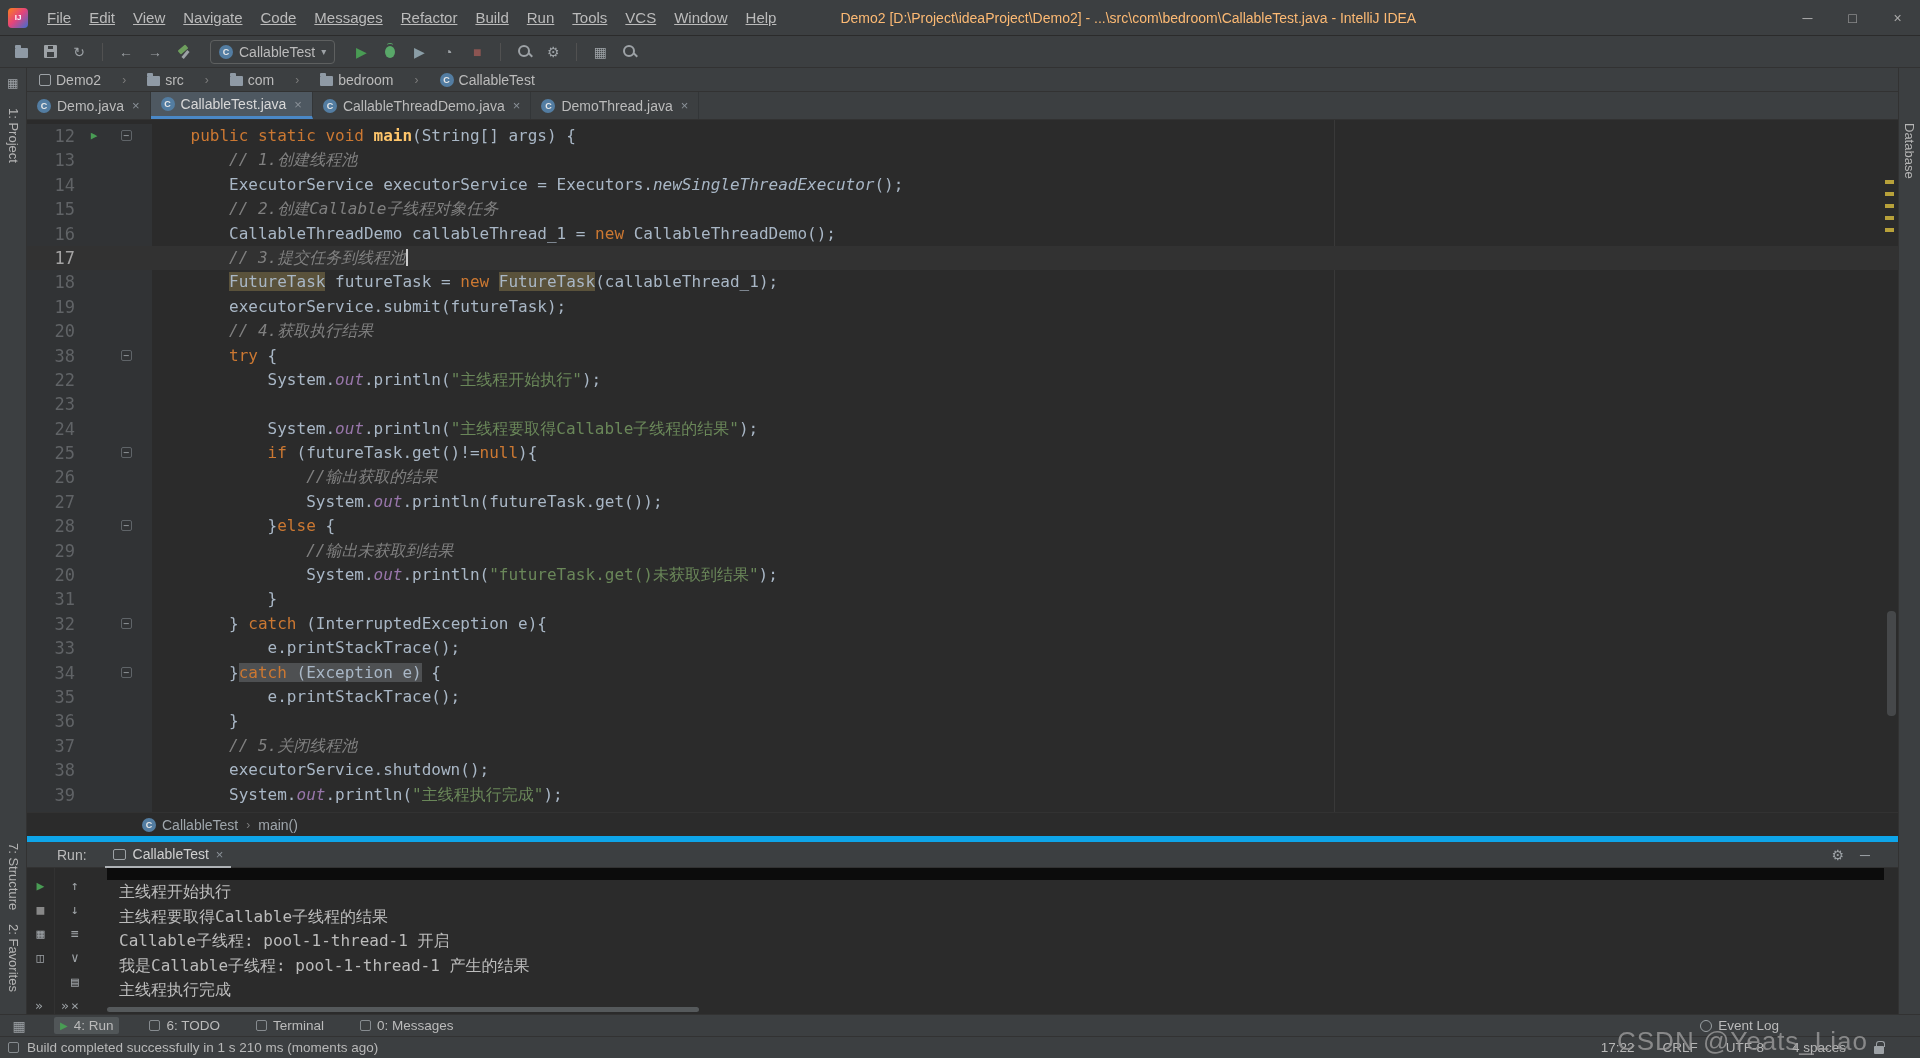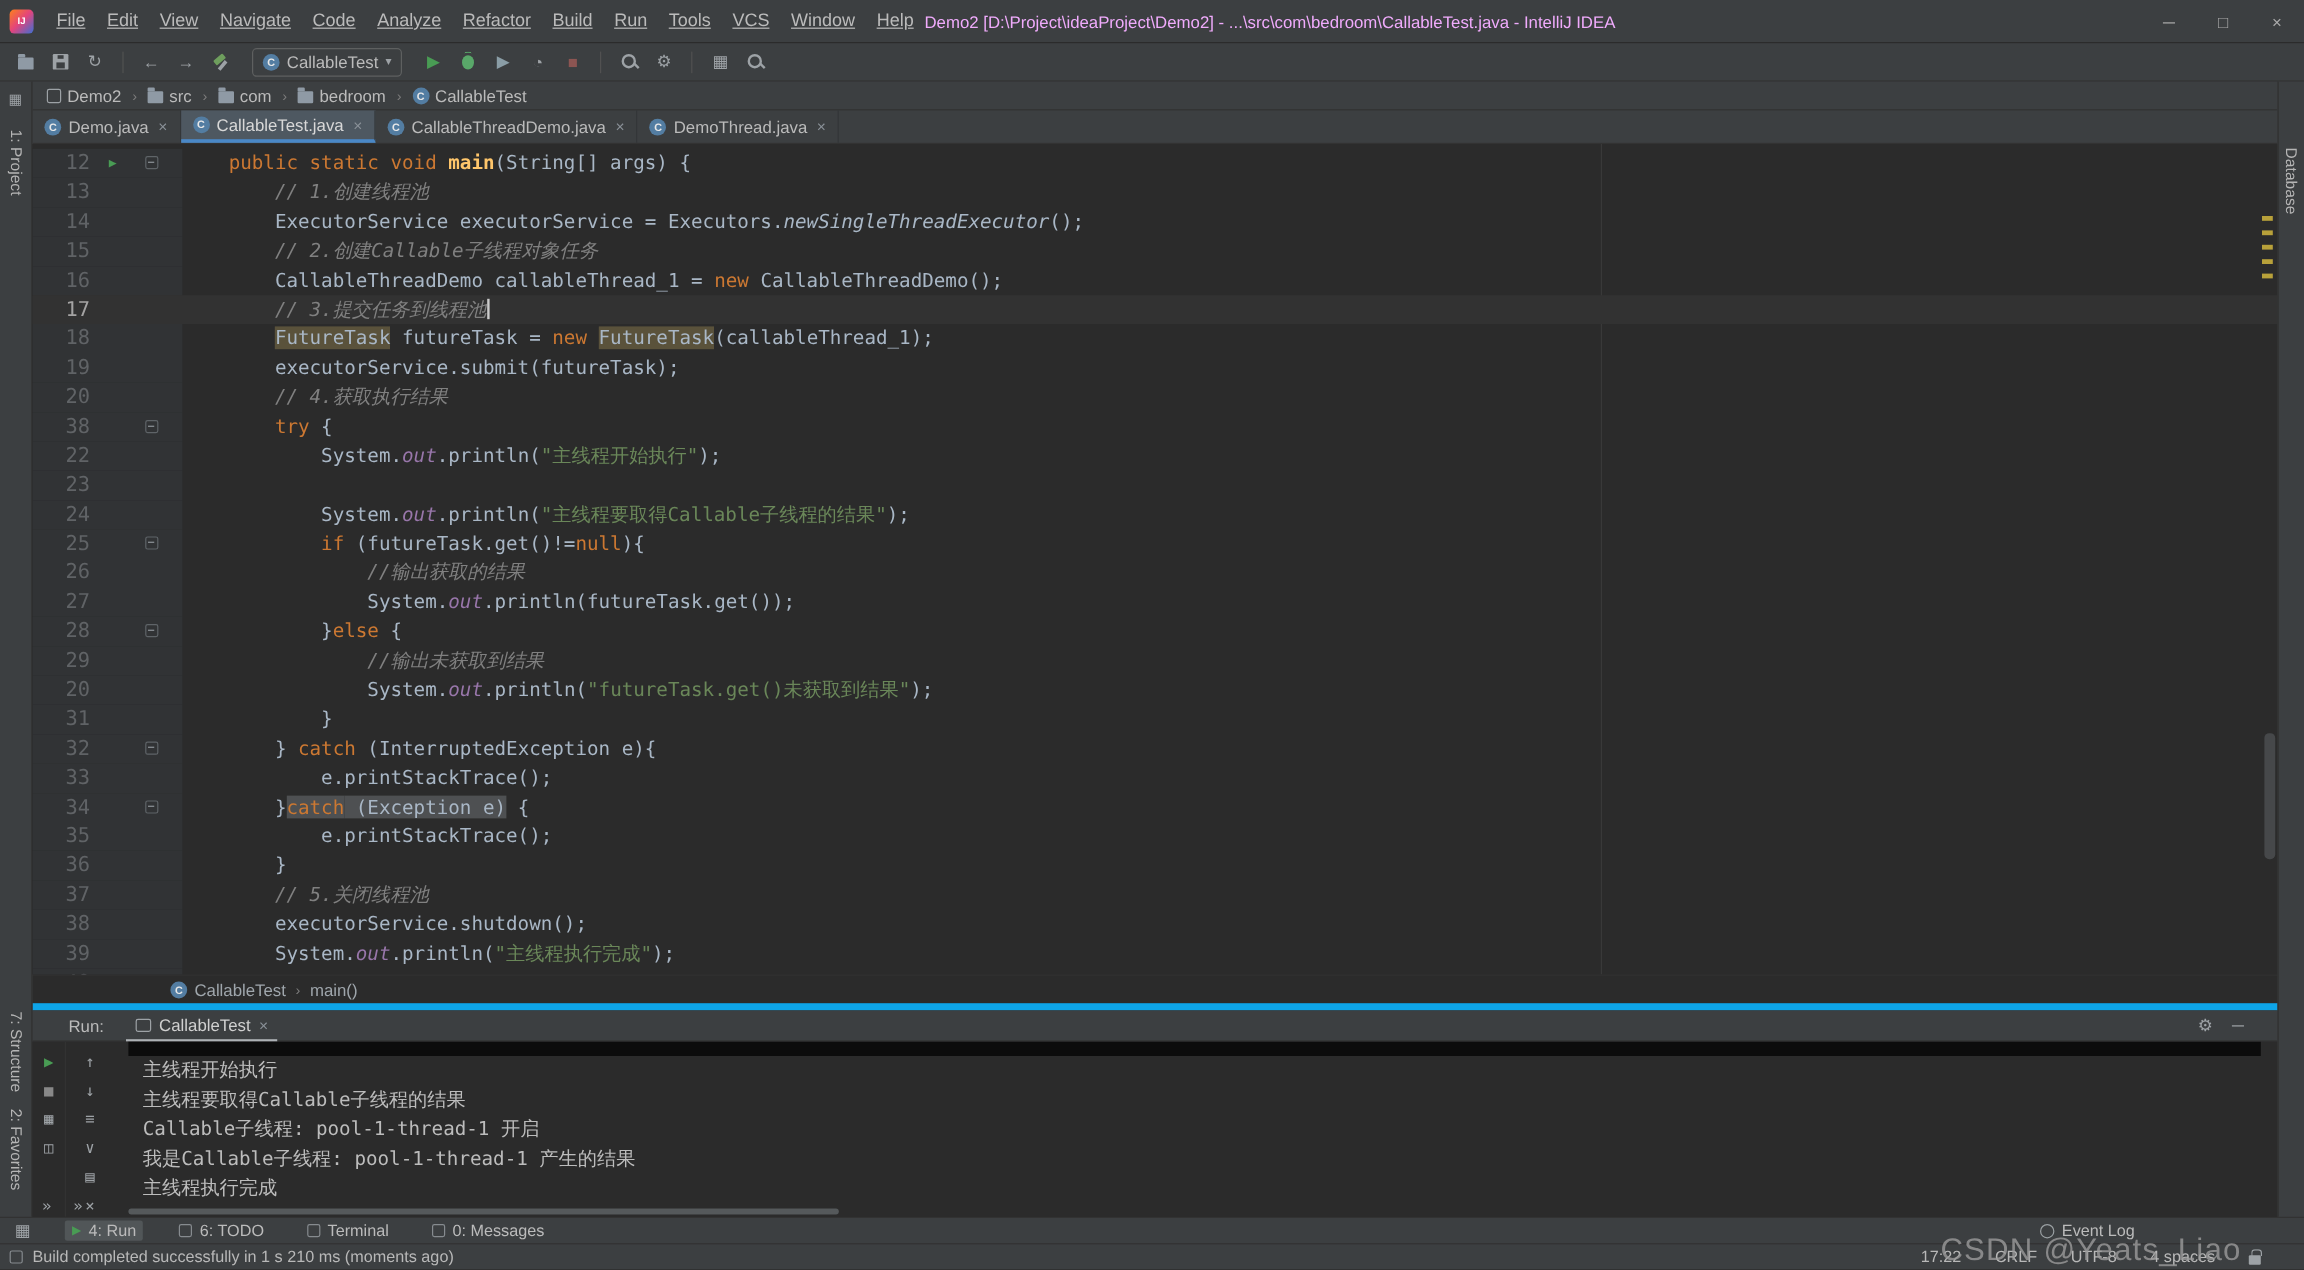--- a/index.html
+++ b/index.html
@@ -9,21 +9,21 @@
     font-family:"Liberation Sans","DejaVu Sans",sans-serif;
     color:#bbbbbb; position:relative;
   }
   
   .titlebar { height:36px; background:#3c3f41; display:flex; align-items:center; border-bottom:1px solid #2b2b2b; }
   .logo { width:20px; height:20px; border-radius:4px; margin:0 10px 0 8px;
           background:linear-gradient(135deg,#fc801d,#e4447b 48%,#3b6fd4);
           color:#fff; font-size:8px; font-weight:bold; display:flex; align-items:center; justify-content:center; }
   .menu { display:flex;text-decoration:underline; }
   .menu span { padding:4px 9px; font-size:15px; color:#bbbbbb; cursor:default; }
-  .wtitle { font-size:14px; color:#f0abfc; white-space:nowrap; }
+  .wtitle { margin-left:55px; font-size:14px; color:#fdba74; white-space:nowrap; }
   .wctrls { margin-left:auto; display:flex; }
   .wc { width:45px; height:34px; display:flex; align-items:center; justify-content:center; font-size:14px; color:#aaaaaa; }
   
   .toolbar { height:32px; background:#3c3f41; border-bottom:1px solid #323232; display:flex; align-items:center; padding-left:10px; gap:7px; }
   .tbi { min-width:22px; height:22px; display:flex; align-items:center; justify-content:center; color:#9da2a6; font-size:14px; }
   .sep { width:1px; height:18px; background:#515151; margin:0 5px; }
   .combo { height:24px; border:1px solid #5e6060; border-radius:4px; display:flex; align-items:center; padding:0 8px; gap:6px; font-size:14px; margin:0 8px; color:#bbbbbb; }
   .combo .arrow { font-size:10px; color:#9da2a6; }
   
   .folder { width:13px; height:10px; background:#8f9aa5; border-radius:1px; position:relative; margin-top:3px; display:inline-block; }
@@ -52,21 +52,21 @@
   .lstrip { width:27px; background:#3c3f41; border-right:1px solid #323232; position:relative; flex-shrink:0; }
   .rstrip { width:22px; background:#3c3f41; border-left:1px solid #323232; position:relative; flex-shrink:0; }
   .vlabel { writing-mode:vertical-rl; font-size:13px; color:#b5b5b5; position:absolute; left:6px; white-space:nowrap; }
   .vlabel.project { top:40px; }
   .vlabel.structure { top:775px; }
   .vlabel.favorites { top:856px; }
   .vlabel.database { top:55px; left:3px; }
   .strip-top-icon { position:absolute; top:8px; left:7px; color:#9da2a6; font-size:12px; }
   .center { flex:1; display:flex; flex-direction:column; min-width:0; }
   
-  .bcbar { height:24px; background:#3c3f41; display:flex; align-items:center; padding-left:12px; gap:7px; font-size:14px; border-bottom:1px solid #323232; color:#bbbbbb; }
+  .bcbar { height:24px; background:#3c3f41; display:flex; align-items:center; padding-left:12px; gap:19px; font-size:14px; border-bottom:1px solid #323232; color:#bbbbbb; }
   .bc-sep { color:#7c7c7c; font-size:12px; padding:0 2px; }
   .bc-item { display:flex; align-items:center; gap:5px; }
   
   .tabbar { height:28px; background:#3c3f41; display:flex; align-items:stretch; border-bottom:1px solid #323232; }
   .tab { display:flex; align-items:center; gap:6px; padding:0 10px; font-size:14px; color:#bbbbbb; border-right:1px solid #333638; }
   .tab .close { color:#8a9198; font-size:13px; margin-left:2px; }
   .tab.active { background:#4e5861; border-bottom:3px solid #4a88c7; color:#d8d8d8; }
   
   .editor { height:692px; position:relative; overflow:hidden; background:#2b2b2b;
             font-family:"DejaVu Sans Mono","Liberation Mono",monospace; font-size:16px; padding-top:4px; }
@@ -127,21 +127,21 @@
 <body>
 
 <div class="titlebar">
   <div class="logo">IJ</div>
   <div class="menu">
       <span>File</span>
       <span>Edit</span>
       <span>View</span>
       <span>Navigate</span>
       <span>Code</span>
-      <span>Analyze</span>
+      <span>Messages</span>
       <span>Refactor</span>
       <span>Build</span>
       <span>Run</span>
       <span>Tools</span>
       <span>VCS</span>
       <span>Window</span>
       <span>Help</span>
     </div>
   <div class="wtitle">Demo2 [D:\Project\ideaProject\Demo2] - ...\src\com\bedroom\CallableTest.java - IntelliJ IDEA</div>
   <div class="wctrls">

